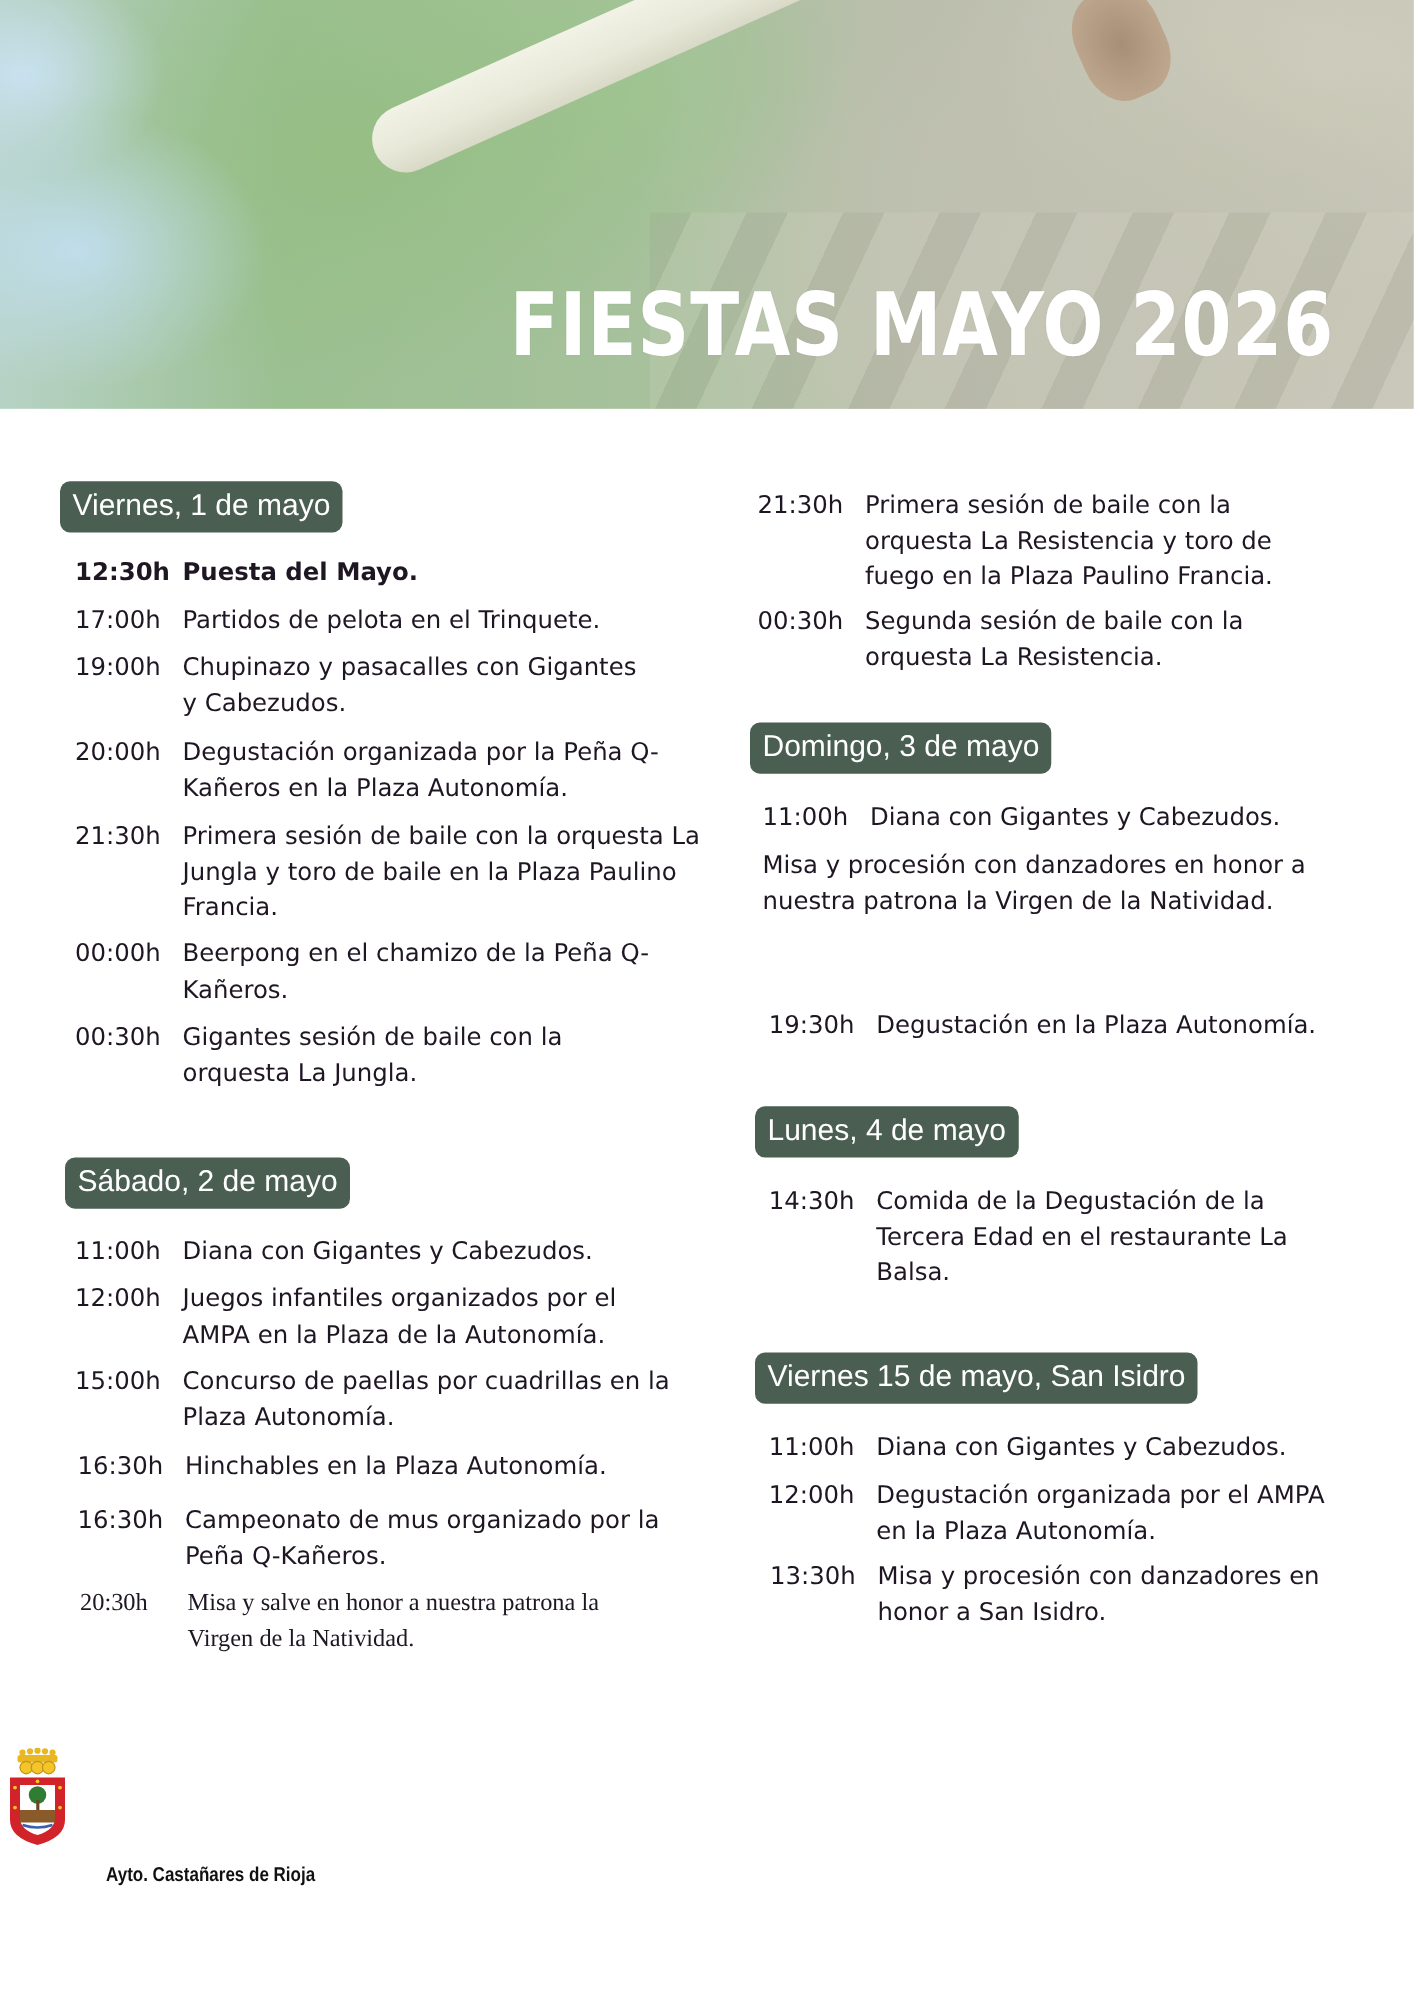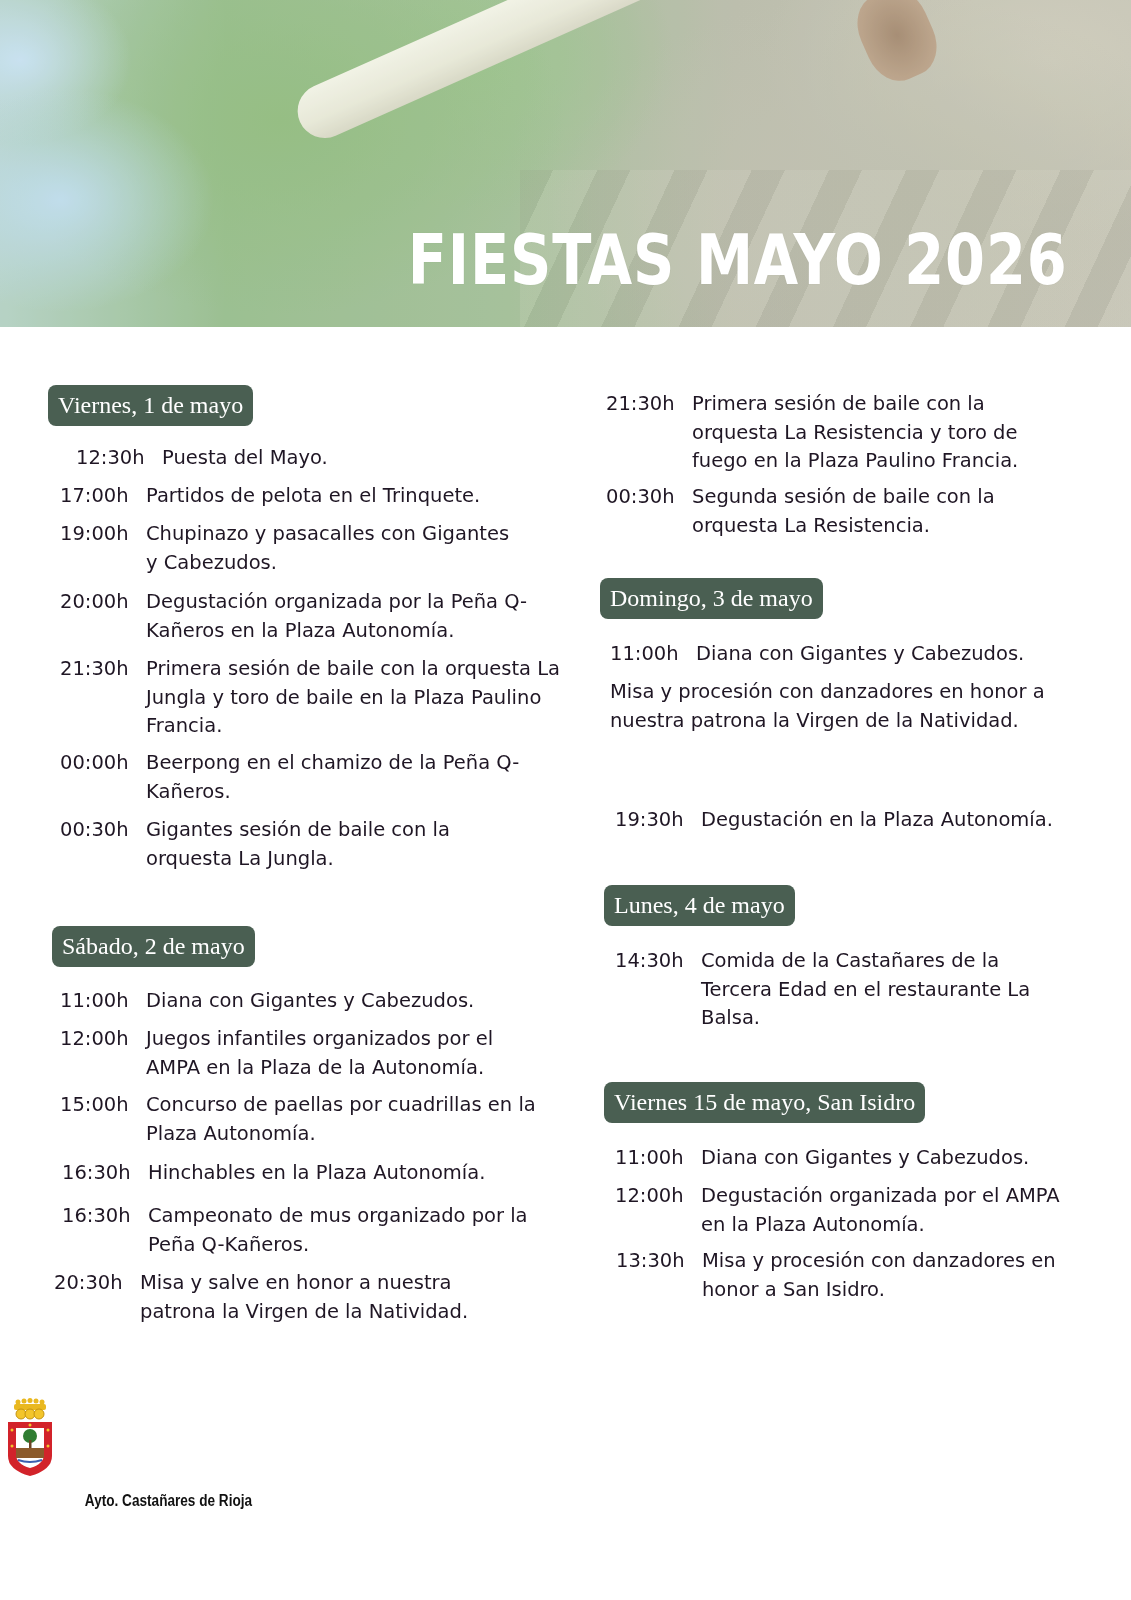--- a/index.html
+++ b/index.html
@@ -46,21 +46,21 @@
       line-height: 76px; white-space: nowrap;
       text-shadow: 0 0 2px rgba(0,0,0,0.05);
     }
     .col { position: absolute; }
     .col-left { left: 48px; top: 385px; width: 530px; }
     .col-right { left: 600px; top: 385px; width: 531px; }
     .pill {
       display: inline-block; background: #4a5f52; color: #ffffff;
       font-size: 24px; line-height: 40px; height: 41px;
       padding: 0 10px; border-radius: 8px; white-space: nowrap;
-      font-family: Liberation Serif, serif;
+      font-family: Liberation Sans, sans-serif;
     }
     .ev {
       position: absolute; display: flex; font-size: 19.5px; line-height: 28.5px;
       color: #1f1624; font-family: "DejaVu Sans", sans-serif;
     }
     .ev .t { width: 86px; flex: none; white-space: nowrap; }
     .ev .d { flex: 1; }
     .section { position: absolute; left: 0; width: 100%; }
     .footer { position: absolute; left: 0; width: 1131px; top: 1398px; text-align: left; }
     .crest { display: inline-block; width: 60px; height: 80px; }
@@ -78,21 +78,21 @@
   <div class="stump-end"></div>
   <div class="shade"></div>
   <div class="haze"></div>
   <div class="hero-title">FIESTAS MAYO 2026</div>
 </div>
 
 <div class="col col-left" style="height:960px;">
 
   <div class="section" style="top:0;">
     <span class="pill">Viernes, 1 de mayo</span>
-    <div class="ev" style="top:59px;left:28px;width:500px;">
+    <div class="ev" style="top:59px;left:12px;width:500px;font-weight:bold;">
       <span class="t">12:30h</span>
       <span class="d">Puesta del Mayo.</span>
     </div>
     <div class="ev" style="top:97px;left:12px;width:500px;">
       <span class="t">17:00h</span>
       <span class="d">Partidos de pelota en el Trinquete.</span>
     </div>
     <div class="ev" style="top:135px;left:12px;width:460px;">
       <span class="t">19:00h</span>
       <span class="d">Chupinazo y pasacalles con Gigantes y Cabezudos.</span>
@@ -130,21 +130,21 @@
       <span class="d">Concurso de paellas por cuadrillas en la Plaza Autonomía.</span>
     </div>
     <div class="ev" style="top:233px;left:14px;width:500px;">
       <span class="t">16:30h</span>
       <span class="d">Hinchables en la Plaza Autonomía.</span>
     </div>
     <div class="ev" style="top:276px;left:14px;width:510px;">
       <span class="t">16:30h</span>
       <span class="d">Campeonato de mus organizado por la Peña Q-Kañeros.</span>
     </div>
-    <div class="ev" style="top:343px;left:6px;width:460px;">
+    <div class="ev" style="top:343px;left:16px;width:460px;font-family:Liberation Serif, serif;">
       <span class="t">20:30h</span>
       <span class="d">Misa y salve en honor a nuestra patrona la Virgen de la Natividad.</span>
     </div>
   </div>
 </div>
 
 <div class="col col-right" style="height:960px;">
 
   <div class="section" style="top:0;">
     <div class="ev" style="top:5px;left:6px;width:470px;">
@@ -169,21 +169,21 @@
     <div class="ev" style="top:228px;left:15px;width:510px;">
       <span class="t">19:30h</span>
       <span class="d">Degustación en la Plaza Autonomía.</span>
     </div>
   </div>
 
   <div class="section" style="top:500px;">
     <span class="pill" style="margin-left:4px;">Lunes, 4 de mayo</span>
     <div class="ev" style="top:62px;left:15px;width:440px;justify-content:center;">
       <span class="t">14:30h</span>
-      <span class="d">Comida de la Castañares de la Tercera Edad en el restaurante La Balsa.</span>
+      <span class="d">Comida de la Degustación de la Tercera Edad en el restaurante La Balsa.</span>
     </div>
   </div>
 
   <div class="section" style="top:697px;">
     <span class="pill" style="margin-left:4px;">Viernes 15 de mayo, San Isidro</span>
     <div class="ev" style="top:62px;left:15px;width:500px;">
       <span class="t">11:00h</span>
       <span class="d">Diana con Gigantes y Cabezudos.</span>
     </div>
     <div class="ev" style="top:100px;left:15px;width:450px;">

